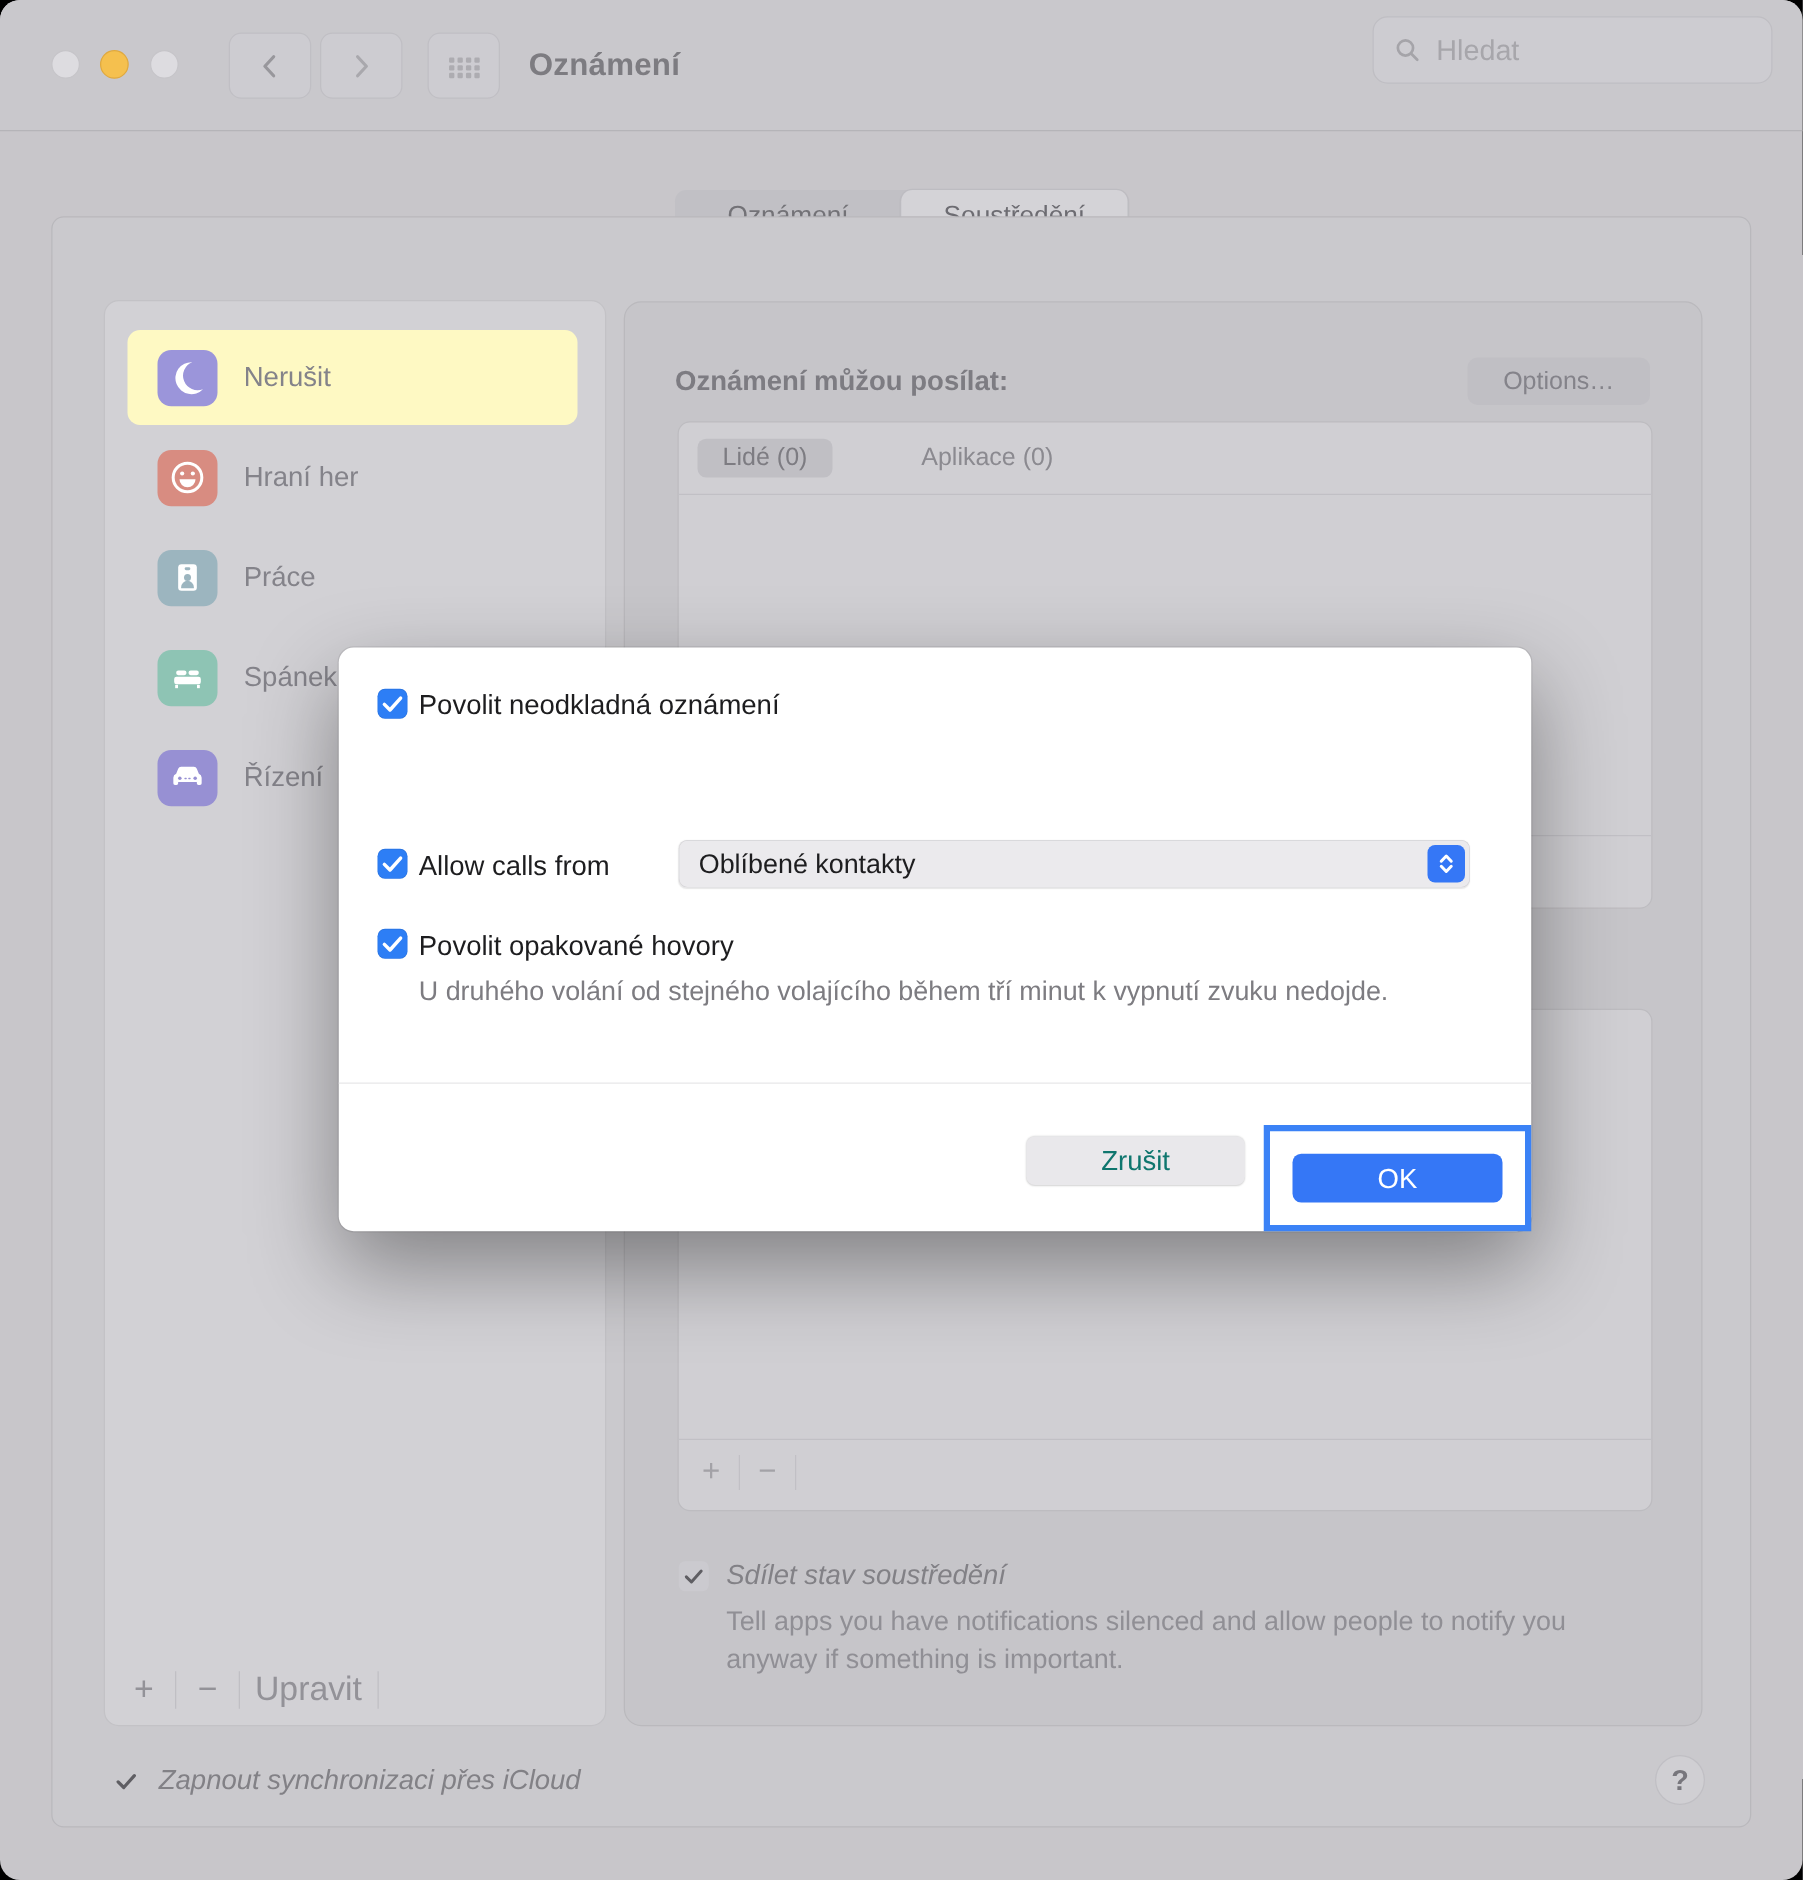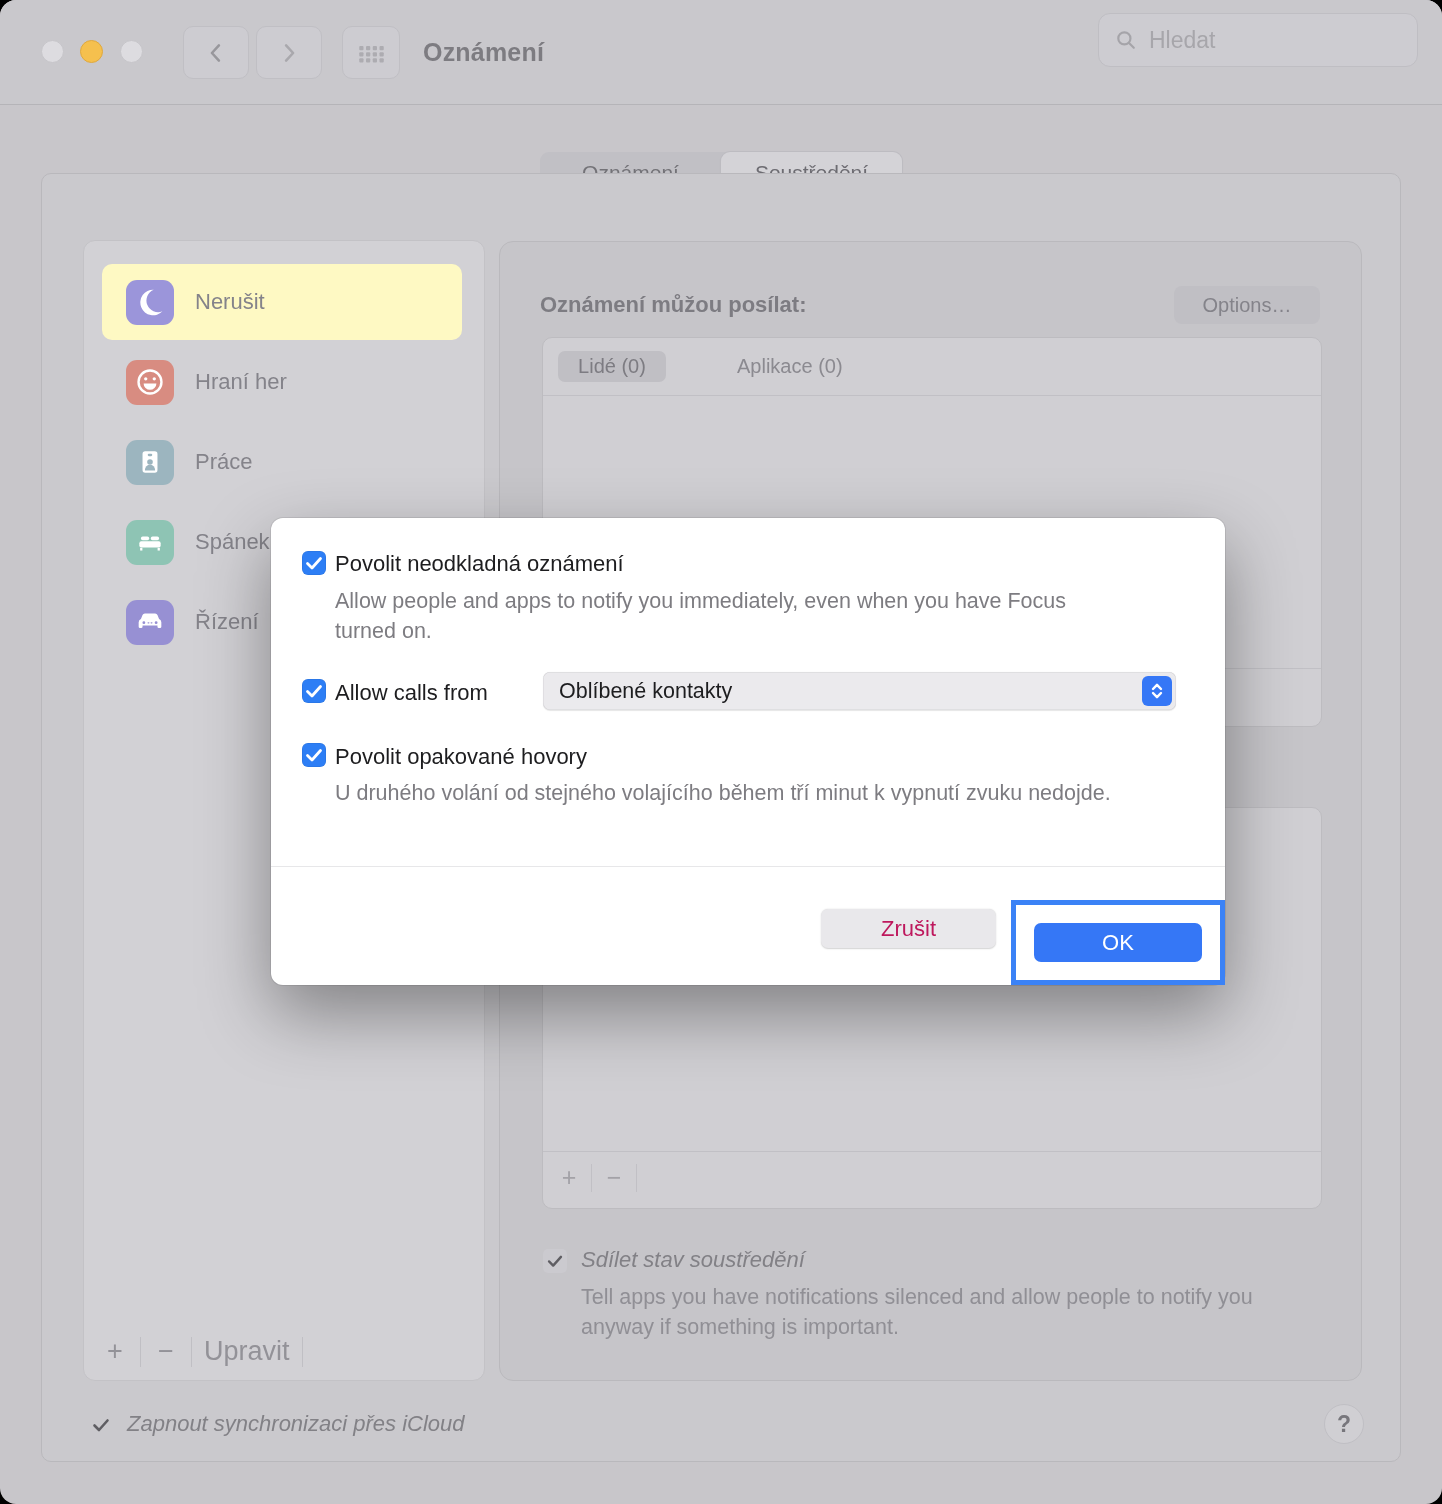--- a/index.html
+++ b/index.html
@@ -72,21 +72,21 @@
   .cb { position:absolute; width:24px; height:24px; border-radius:6px; background:#2d7ef5; display:flex; align-items:center; justify-content:center; box-shadow:inset 0 0 0 .5px rgba(0,0,0,.1); }
   .cb1 { left:31px; top:33px; } .cb2 { left:31px; top:161px; } .cb3 { left:31px; top:225px; }
   .olabel { position:absolute; left:64px; font-size:22px; color:#1d1d1f; }
   .ol1 { top:33px; } .ol2 { top:162px; } .ol3 { top:226px; }
   .odesc { position:absolute; left:64px; font-size:21.5px; line-height:30px; color:#7d7c81; }
   .od1 { top:68px; width:795px; } .od3 { top:260px; width:780px; }
   .popup { position:absolute; left:272px; top:154px; width:633px; height:38px; border-radius:7px; background:#ebeaed; box-shadow:inset 0 0 0 .5px #d4d3d6, 0 .5px 1px rgba(0,0,0,.1); display:flex; align-items:center; font-size:21.5px; color:#1d1d1f; padding-left:16px; }
   .popbtn { position:absolute; right:4px; top:4px; width:30px; height:30px; border-radius:6px; background:#3577f6; display:flex; align-items:center; justify-content:center; }
   .ddivider { position:absolute; left:0; top:348px; width:100%; height:1px; background:#e7e7e9; }
   .btn { position:absolute; height:39px; border-radius:7px; border:none; font-family:inherit; font-size:22px; display:flex; align-items:center; justify-content:center; }
-  .btn.cancel { left:550px; top:391px; width:175px; background:#e9e8eb; color:#be185d; box-shadow:0 .5px 1.5px rgba(0,0,0,.18); }
+  .btn.cancel { left:550px; top:391px; width:175px; background:#e9e8eb; color:#0f766e; box-shadow:0 .5px 1.5px rgba(0,0,0,.18); }
   .okwrap { position:absolute; left:740px; top:382px; border:5px solid #3b82f6; padding:18px; }
   .btn.ok { position:static; width:168px; background:#3577f6; color:#ffffff; border-radius:7px; }
 
   svg { display:block; }
 </style>
 </head>
 <body>
 
 <div class="window">
 
@@ -262,21 +262,20 @@
   <div class="dialog">
 
     <span class="cb cb1">
       <span>
         <svg width="24" height="24" viewBox="0 0 24 24">
             <polyline points="5.5 12.5 10 17 18.5 7.5" fill="none" stroke="#fff" stroke-width="2.8" stroke-linecap="round" stroke-linejoin="round"></polyline>
           </svg>
       </span>
     </span>
     <div class="olabel ol1">Povolit neodkladná oznámení</div>
-    <div class="odesc od1">Allow people and apps to notify you immediately, even when you have Focus turned on.</div>
 
     <span class="cb cb2">
       <span>
         <svg width="24" height="24" viewBox="0 0 24 24">
             <polyline points="5.5 12.5 10 17 18.5 7.5" fill="none" stroke="#fff" stroke-width="2.8" stroke-linecap="round" stroke-linejoin="round"></polyline>
           </svg>
       </span>
     </span>
     <div class="olabel ol2">Allow calls from</div>
     <div class="popup">

